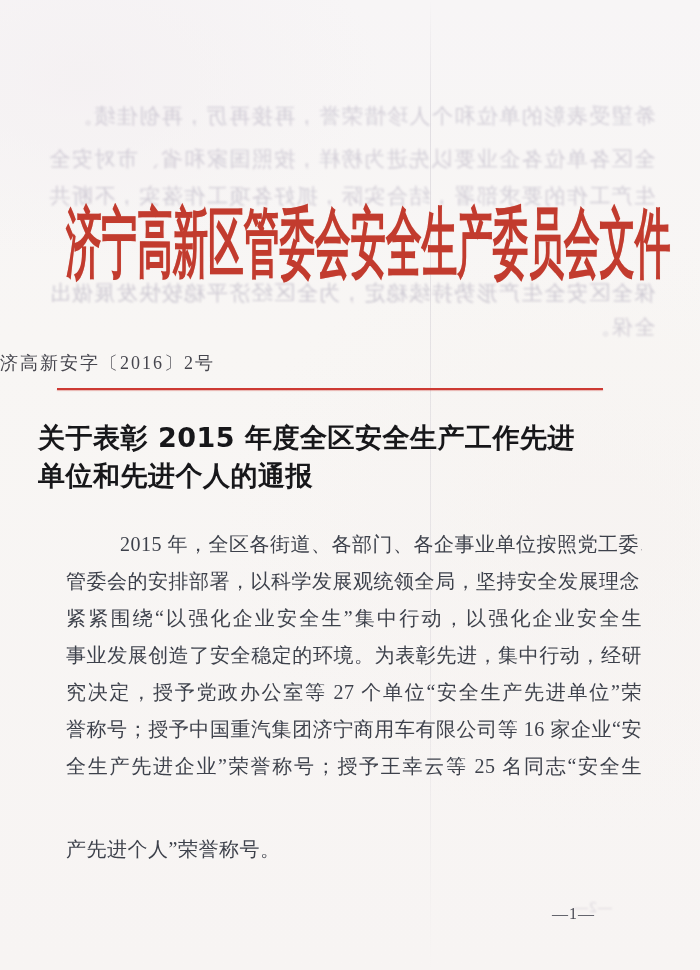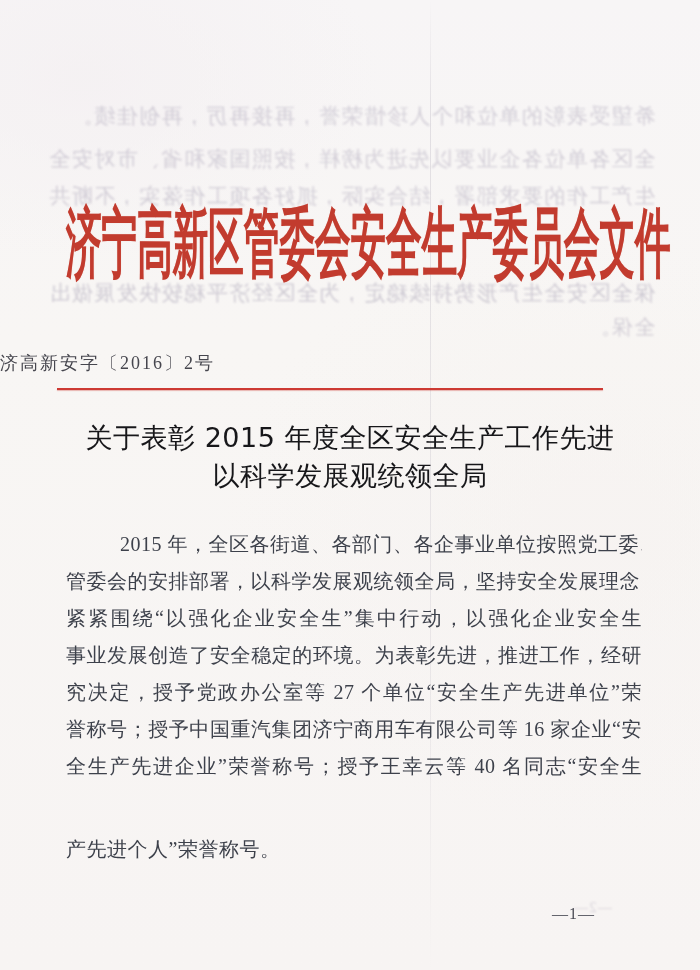--- a/index.html
+++ b/index.html
@@ -51,22 +51,22 @@
   .doc-number{
     position:absolute;left:0;top:351px;width:700px;z-index:3;
     text-align:left;font-size:18px;letter-spacing:2px;color:#46464e;
   }
   .red-line{
     position:absolute;left:57px;top:388px;width:546px;height:2px;z-index:3;
     background:var(--rule-red);
     box-shadow:0 1px 1px rgba(205,58,51,.35);
   }
   .doc-title{
-    position:absolute;left:50px;top:419px;width:600px;z-index:3;
-    text-align:center;font-size:27px;line-height:38px;font-weight:normal;
+    position:absolute;left:38px;top:419px;width:600px;z-index:3;
+    text-align:left;font-size:27px;line-height:38px;font-weight:bold;
     letter-spacing:.5px;color:#17171a;
     font-family:"DejaVu Sans","Liberation Sans",sans-serif;
   }
   .body-block{
     position:absolute;left:66px;top:526px;width:576px;z-index:3;
     font-size:20px;color:var(--body-text);
   }
   .body-line{
     height:37px;line-height:37px;white-space:nowrap;overflow:hidden;
     text-align:justify;text-align-last:justify;
@@ -96,29 +96,29 @@
   <div class="header-banner">
     <span class="txt">济宁高新区管委会安全生产委员会文件</span>
   </div>
 
   <div class="doc-number">济高新安字〔2016〕2号</div>
 
   <div class="red-line"></div>
 
   <div class="doc-title">
     <div>关于表彰 2015 年度全区安全生产工作先进</div>
-    <div>以科学发展观统领全局</div>
+    <div>单位和先进个人的通报</div>
   </div>
 
   <div class="body-block">
     <div class="body-line first">2015 年，全区各街道、各部门、各企事业单位按照党工委、</div>
     <div class="body-line">管委会的安排部署，以科学发展观统领全局，坚持安全发展理念，</div>
     <div class="body-line">紧紧围绕“以强化企业安全生”集中行动，以强化企业安全生</div>
-    <div class="body-line">事业发展创造了安全稳定的环境。为表彰先进，推进工作，经研</div>
+    <div class="body-line">事业发展创造了安全稳定的环境。为表彰先进，集中行动，经研</div>
     <div class="body-line">究决定，授予党政办公室等 27 个单位“安全生产先进单位”荣</div>
     <div class="body-line">誉称号；授予中国重汽集团济宁商用车有限公司等 16 家企业“安</div>
-    <div class="body-line">全生产先进企业”荣誉称号；授予王幸云等 40 名同志“安全生</div>
+    <div class="body-line">全生产先进企业”荣誉称号；授予王幸云等 25 名同志“安全生</div>
     <div class="body-line last">产先进个人”荣誉称号。</div>
   </div>
 
   <div class="page-number">—1—</div>
 
 </div>
 
 </body></html>

